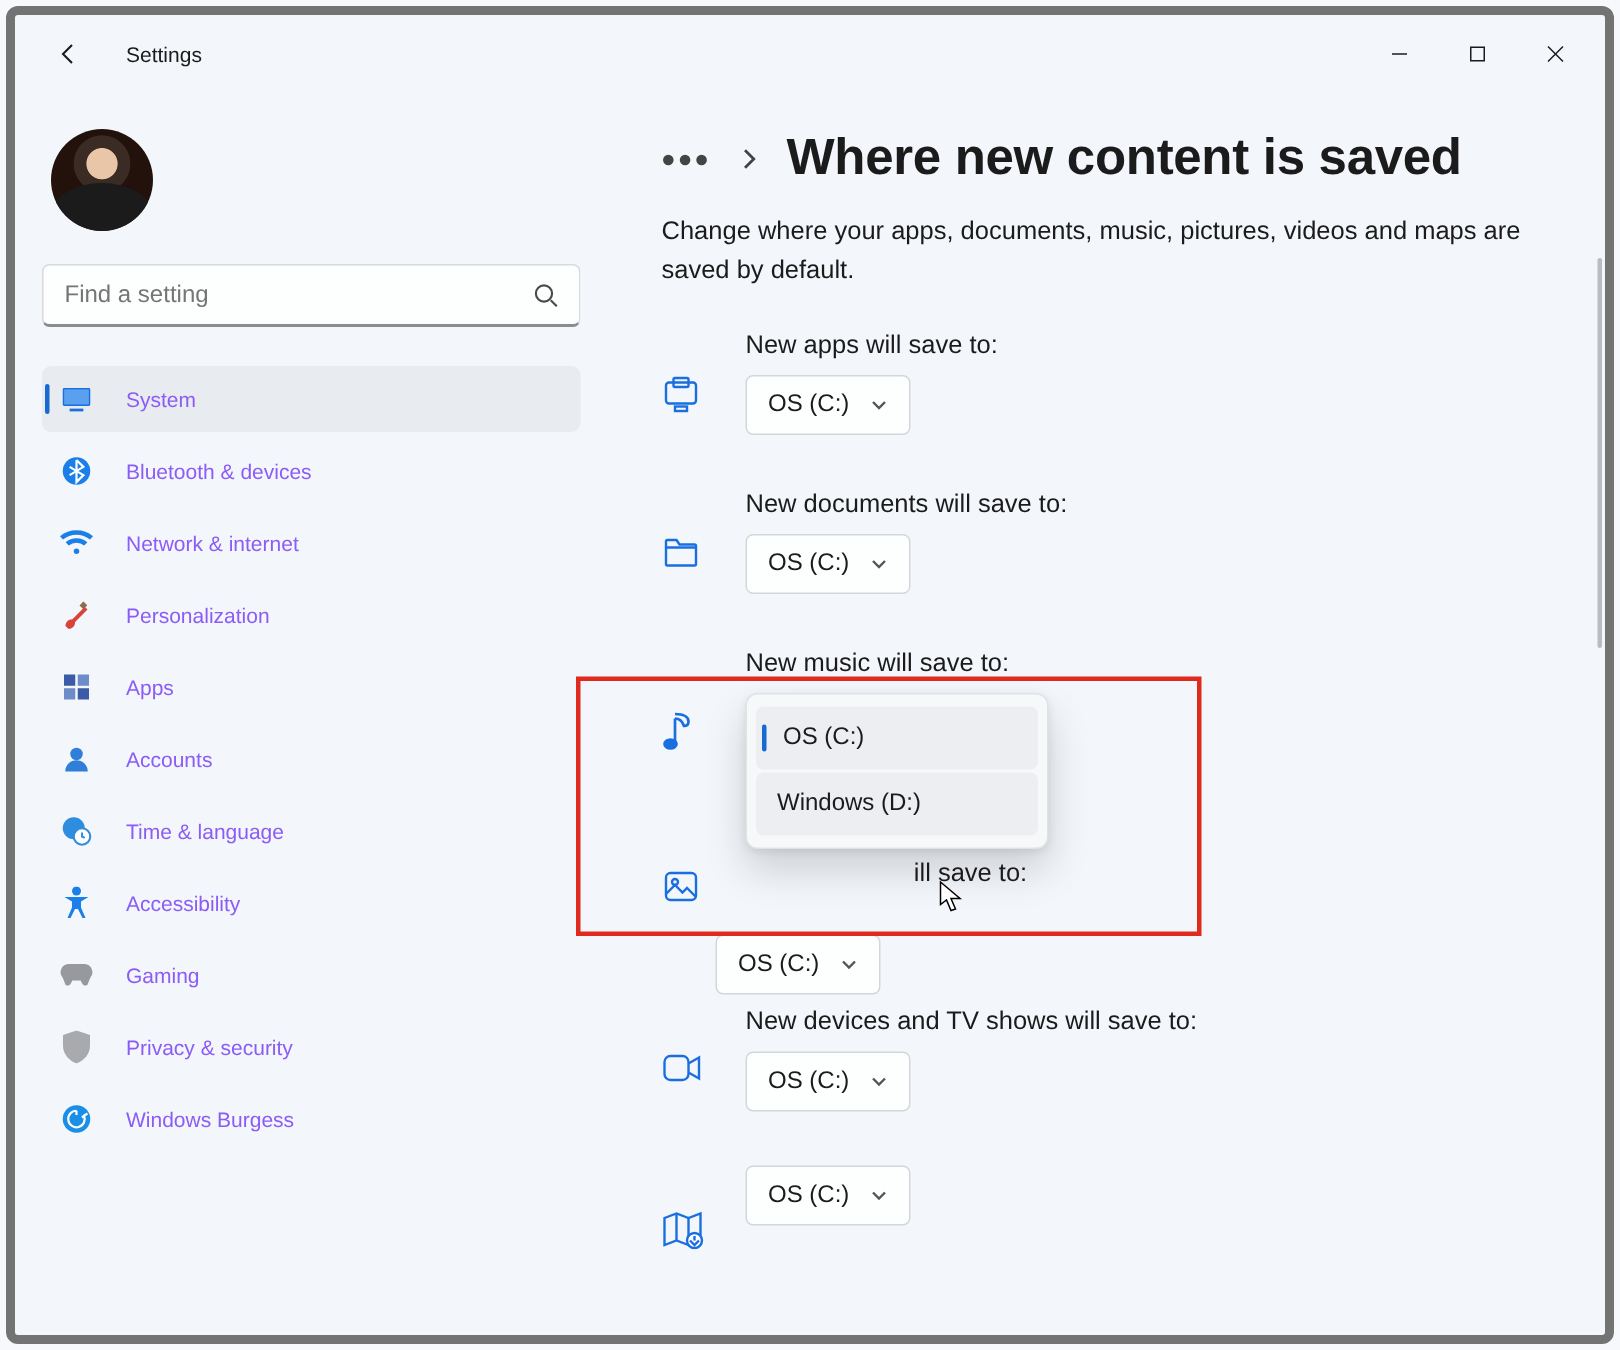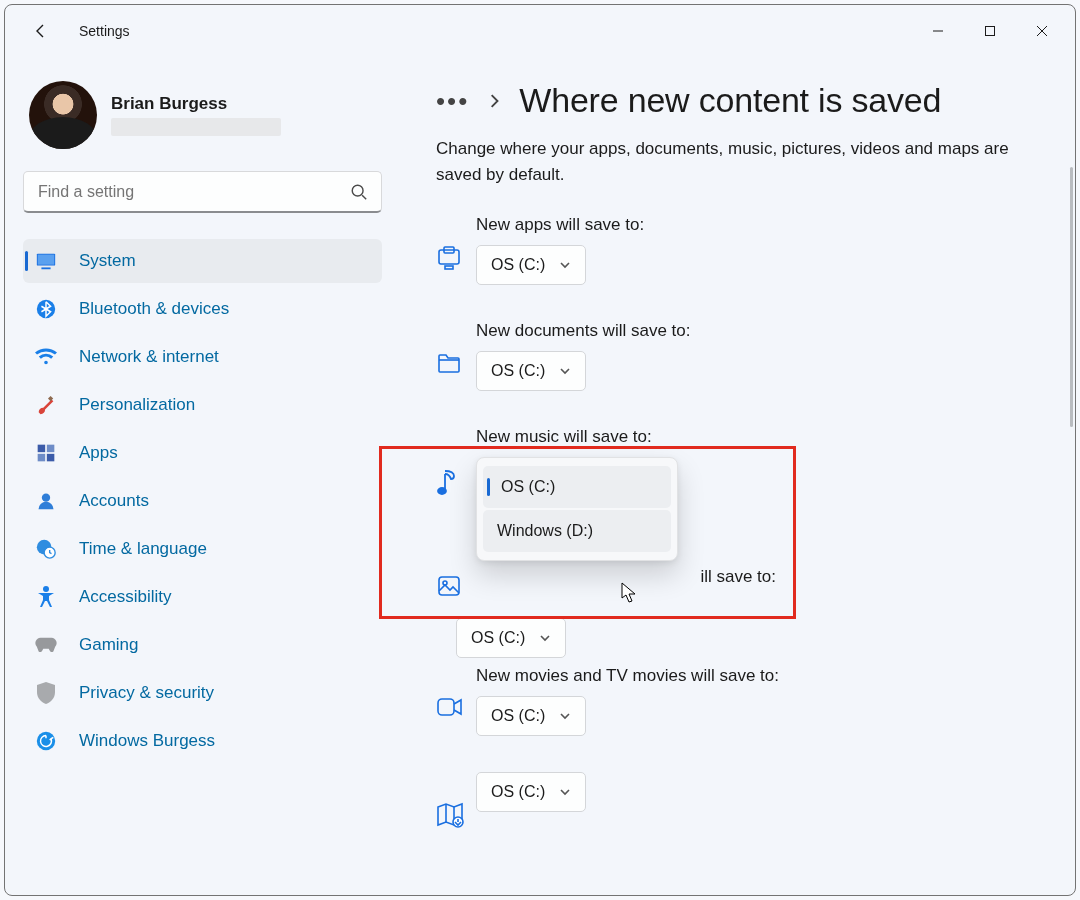--- a/index.html
+++ b/index.html
@@ -8,21 +8,21 @@
     background: #f6f8fc;
     color: #1b1b1b;
     width: 1080px;
     height: 900px;
     overflow: hidden;
     position: relative;
   }
   .frame {
     position: absolute;
     inset: 4px;
-    border: 1px solid #737373;
+    border: 6px solid #737373;
     border-radius: 8px;
     background: #f3f6fb;
     overflow: hidden;
   }
   
   .titlebar {
     height: 52px;
     display: flex;
     align-items: center;
     padding: 0 8px 0 8px;
@@ -120,39 +120,39 @@
     content: "";
     position: absolute; left: 2px; top: 12px; bottom: 12px; width: 3px;
     background: #1969d2; border-radius: 2px;
   }
   .nav-icon {
     width: 22px; height: 22px;
     display: flex; align-items: center; justify-content: center;
     margin-right: 22px;
     flex: none;
   }
-  .nav-label { font-size: 17px; color: #0369a1; }
+  .nav-label { font-size: 14px; color: #8b5cf6; }
 
   
   .main {
     flex: 1;
     padding: 24px 36px 0 36px;
     position: relative;
     overflow: hidden;
   }
   .crumbs { display: flex; align-items: center; gap: 18px; margin-bottom: 16px; }
   .crumbs .dots { font-size: 26px; letter-spacing: 2px; color: #444; line-height: 1; }
   .crumbs .chev { width: 14px; height: 14px; stroke: #444; fill:none; }
-  .page-title { font-size: 34px; font-weight: 400; letter-spacing: -.2px; }
+  .page-title { font-size: 34px; font-weight: 700; letter-spacing: -.2px; }
   .page-desc { font-size: 17px; color: #1b1b1b; margin: 12px 0 28px 0; max-width: 620px; line-height: 1.5; }
 
   .setting {
     display: flex;
     align-items: flex-start;
-    gap: 14px;
+    gap: 30px;
     margin-bottom: 36px;
   }
   .setting .s-icon {
     width: 26px; height: 26px;
     margin-top: 30px;
     flex: none;
   }
   .s-body { padding-left: 0; }
   .s-label { font-size: 17px; margin-bottom: 10px; }
   .dropdown {
@@ -241,24 +241,20 @@
           </svg>
       </div>
     </div>
   </div>
 
   <div class="body">
 
     <aside class="sidebar">
       <div class="profile">
         <div class="avatar"></div>
-        <div>
-          <div class="profile-name">Brian Burgess</div>
-          <div class="profile-sub"></div>
-        </div>
       </div>
 
       <div class="search">
         <input placeholder="Find a setting" style="">
         <svg class="search-icon" viewBox="0 0 20 20" stroke-width="1.6">
           <circle cx="8.5" cy="8.5" r="6"></circle>
             <path d="M13.5 13.5 18 18"></path>
         </svg>
       </div>
 
@@ -436,39 +432,39 @@
 
       <div class="setting" style="margin-top:-8px; margin-bottom:40px">
         <span class="s-icon" style="margin-top:6px">
           <svg width="26" height="26" viewBox="0 0 26 26" class="ic-blue-stroke" stroke-width="1.6">
               <rect x="3" y="4" width="20" height="18" rx="3"></rect>
               <circle cx="9" cy="10" r="2"></circle>
               <path d="M3 18l6-6 5 5 3-3 6 6"></path>
             </svg>
         </span>
         <div class="s-body">
-          <div class="s-label" style="text-align:right; width:300px">ill save to:</div>
+          <div class="s-label" style="text-align:center; width:300px">ill save to:</div>
           <div class="dropdown" style="margin-top:-40px; margin-left:-20px; transform:translateY(32px)">
             <span class="dd-val">OS (C:)</span>
             <svg class="chev" viewBox="0 0 12 12" stroke-width="1.6">
                 <path d="M2 4l4 4 4-4"></path>
               </svg>
           </div>
         </div>
       </div>
 
       <div class="setting">
         <span class="s-icon">
           <svg width="28" height="22" viewBox="0 0 28 22" class="ic-blue-stroke" stroke-width="1.6">
               <rect x="2" y="3" width="16" height="16" rx="4"></rect>
               <path d="M18 8l7-4v14l-7-4"></path>
             </svg>
         </span>
         <div class="s-body">
-          <div class="s-label">New movies and TV movies will save to:</div>
+          <div class="s-label">New devices and TV shows will save to:</div>
           <div class="dropdown">
             <span class="dd-val">OS (C:)</span>
             <svg class="chev" viewBox="0 0 12 12" stroke-width="1.6">
                 <path d="M2 4l4 4 4-4"></path>
               </svg>
           </div>
         </div>
       </div>
 
       <div class="setting">

